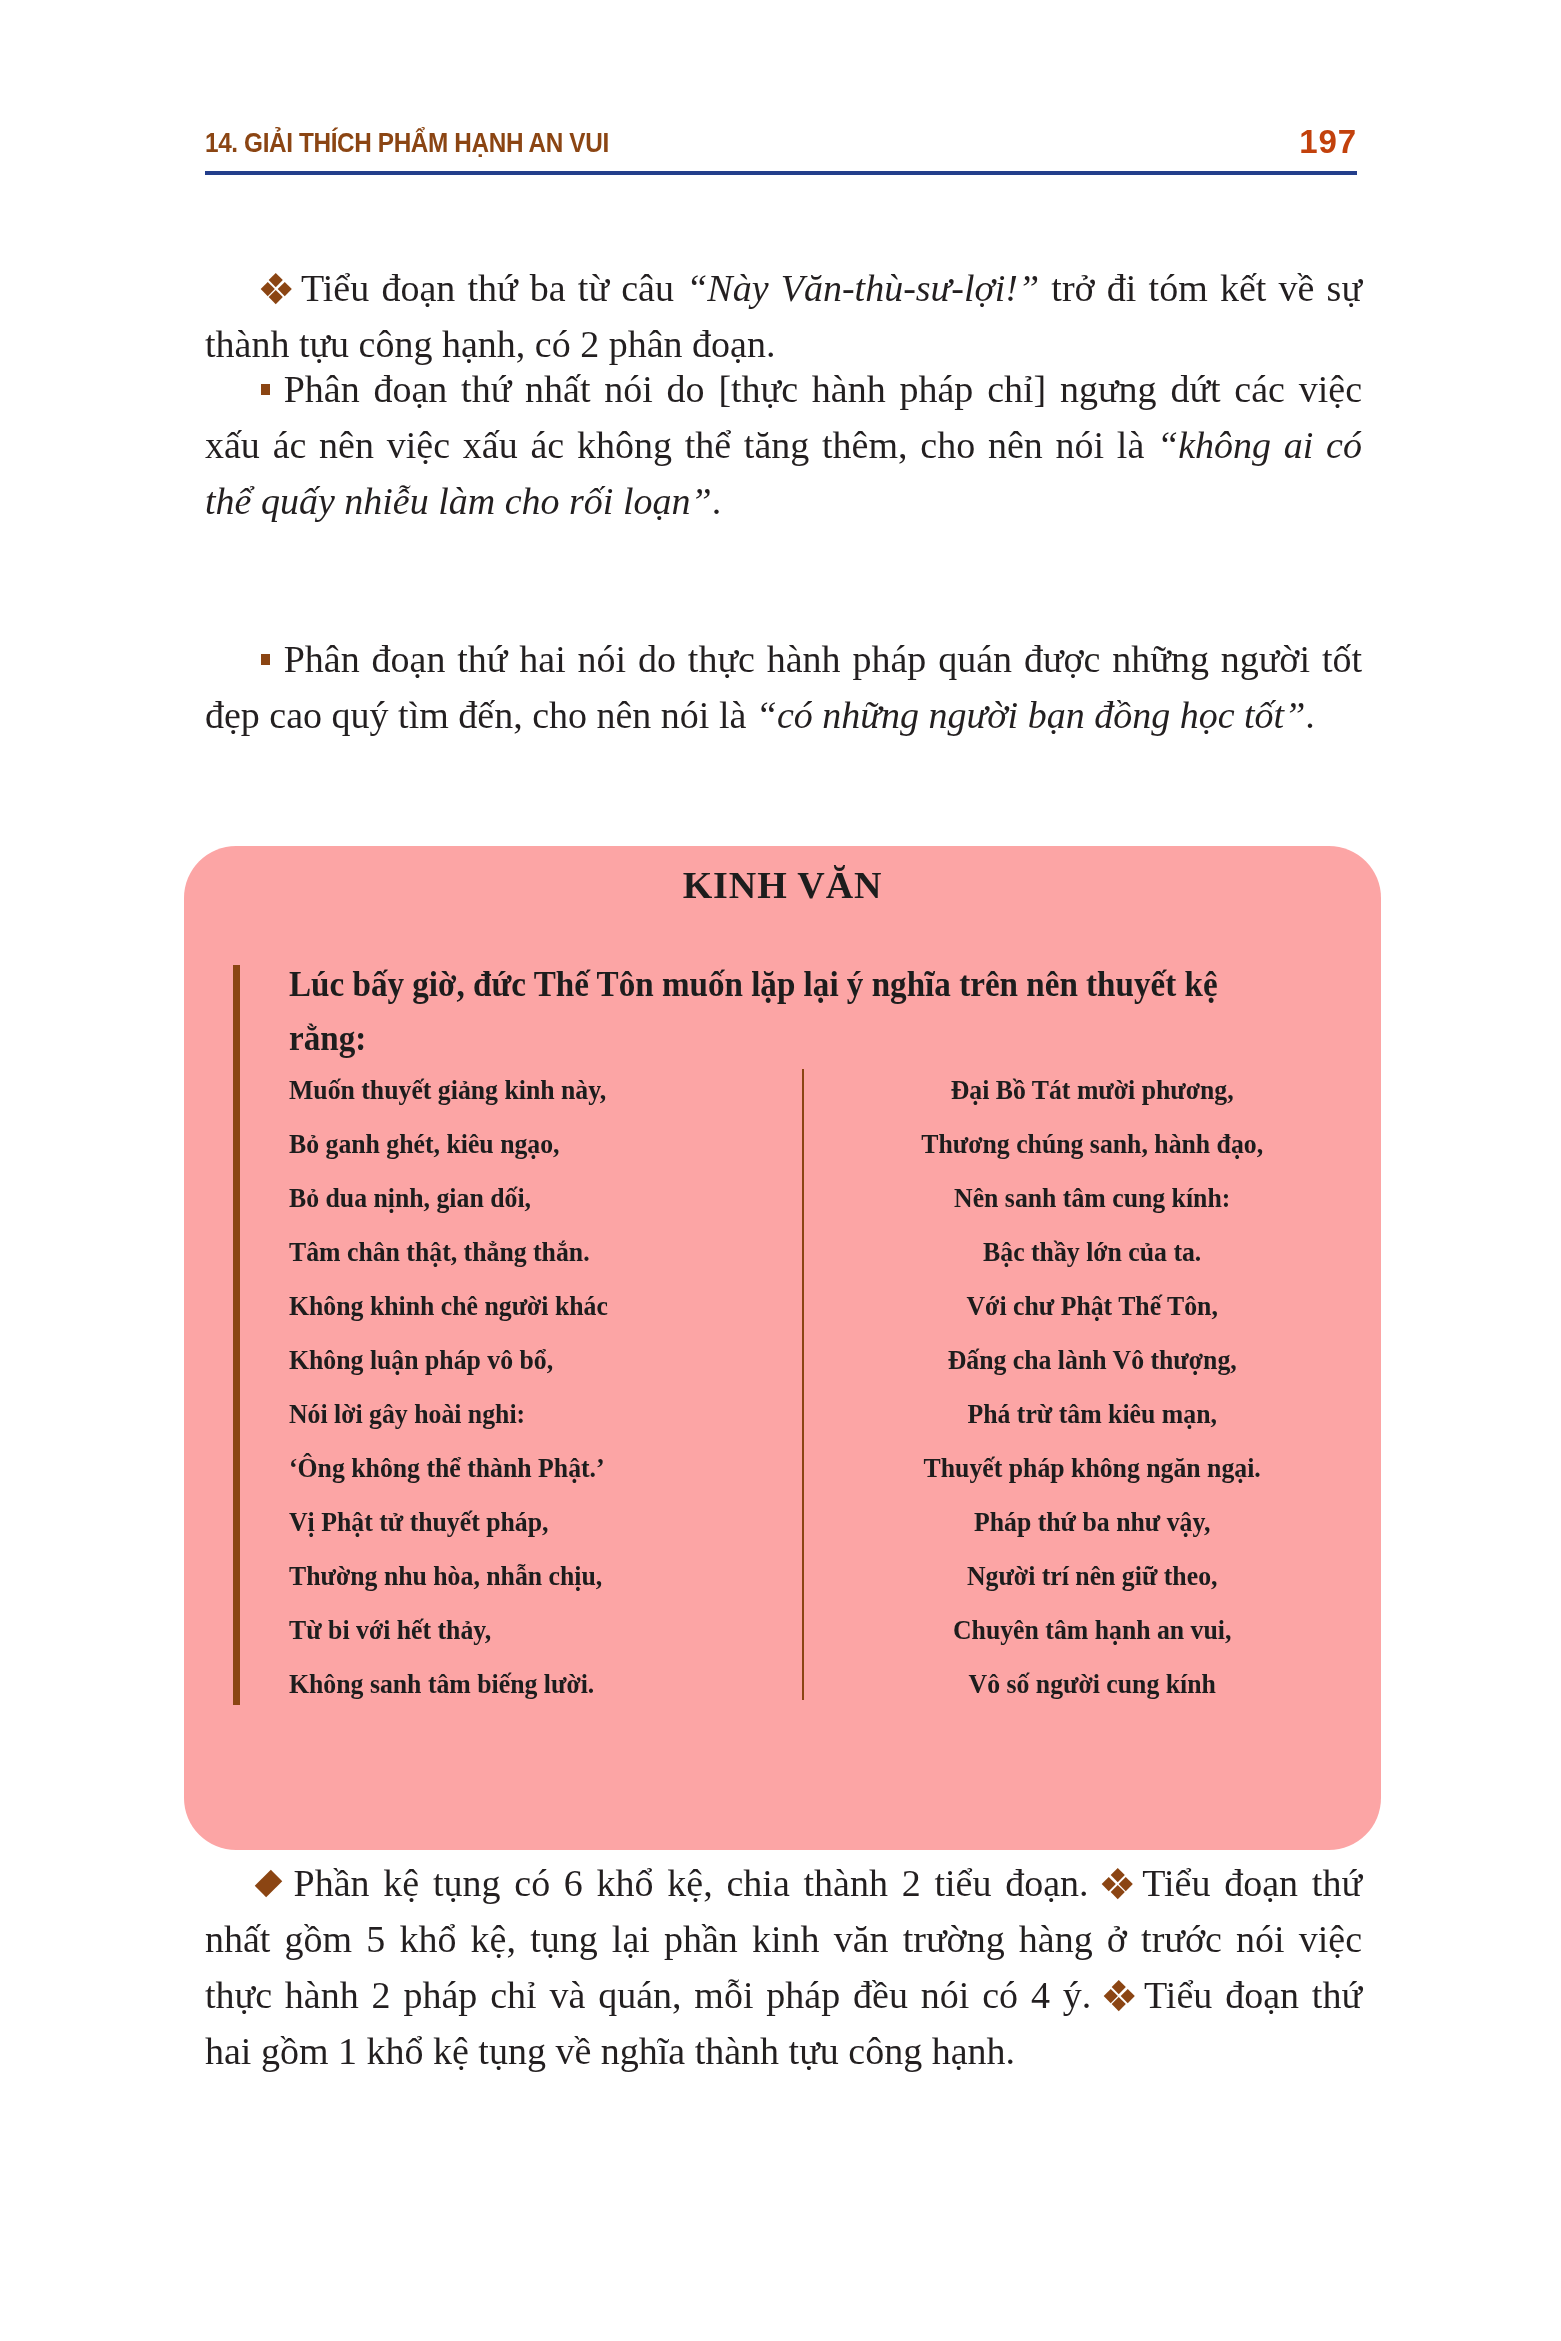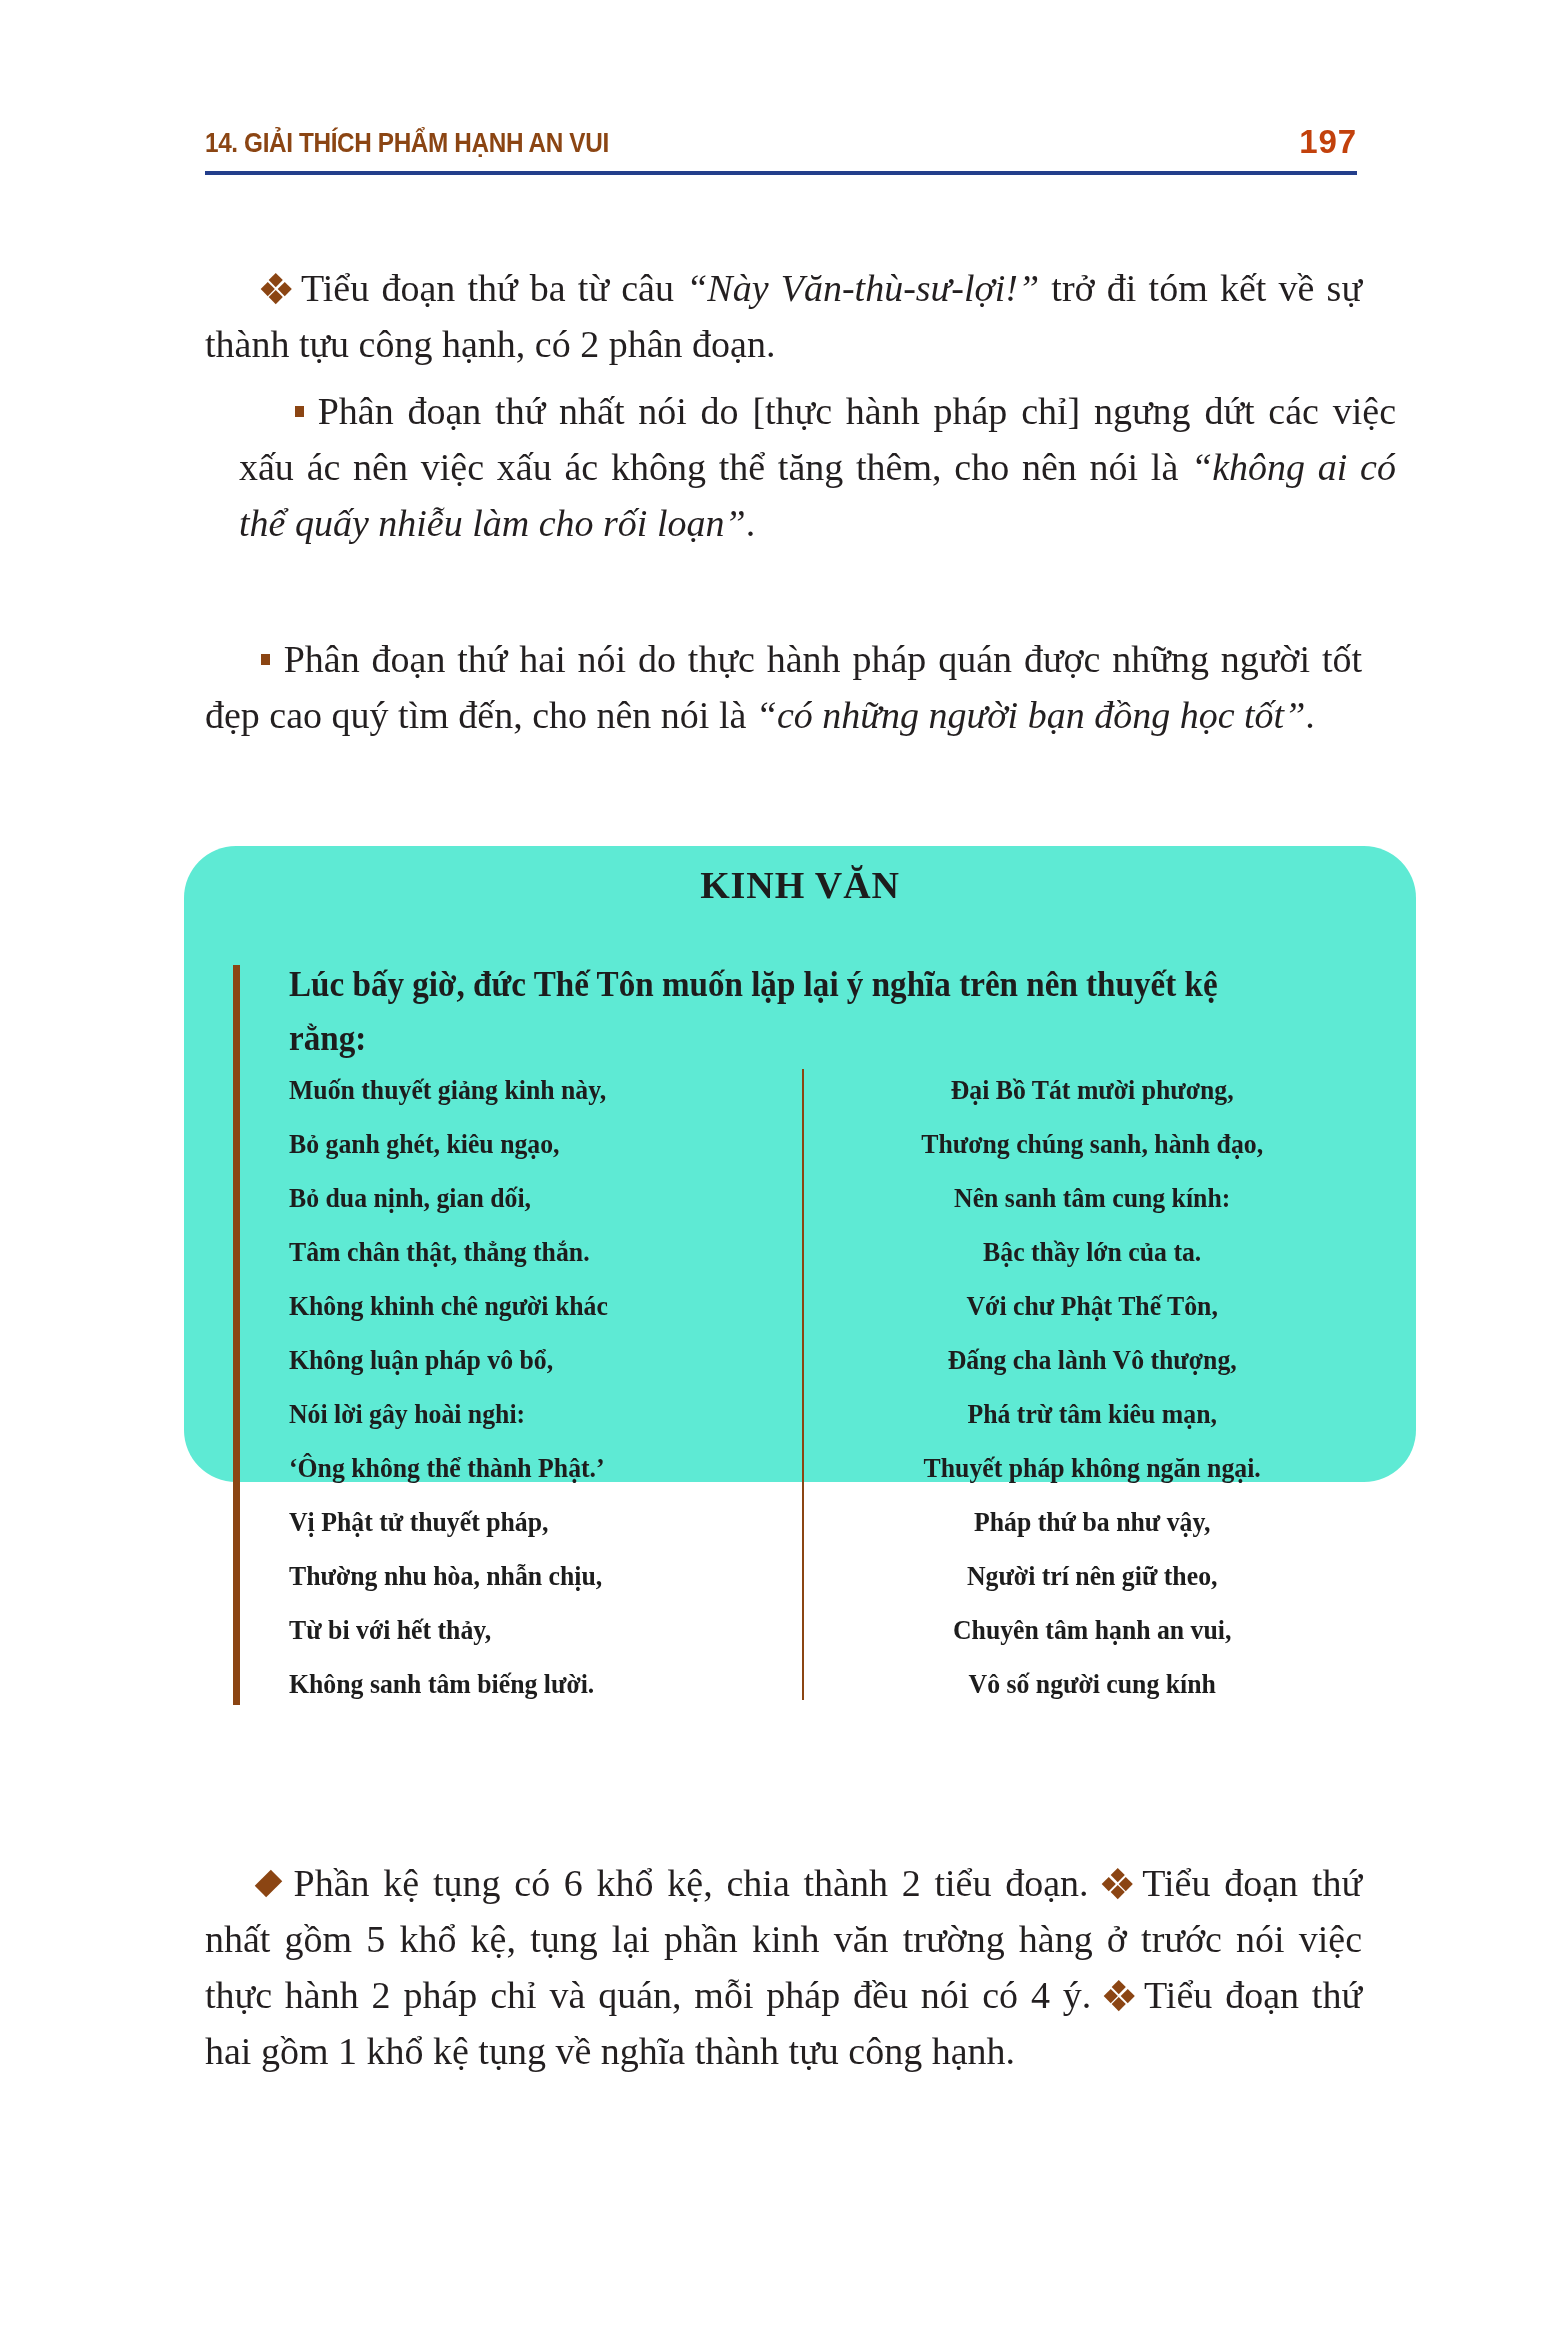--- a/index.html
+++ b/index.html
@@ -18,22 +18,22 @@
   .bullet-diamond4 { display: inline-block; width: 29.5px; height: 29.5px; position: relative; vertical-align: -1.7px; margin-right: 10.4px; }
   .bullet-diamond4 i { position: absolute; width: 9.5px; height: 9.5px; background: #8b4513; transform: rotate(45deg); }
   .bullet-diamond4 i:nth-child(1) { left: 10.4px; top: 1.7px; }
   .bullet-diamond4 i:nth-child(2) { left: 1.7px; top: 10.4px; }
   .bullet-diamond4 i:nth-child(3) { left: 19px; top: 10.4px; }
   .bullet-diamond4 i:nth-child(4) { left: 10.4px; top: 19px; }
   .bullet-square { display: inline-block; width: 8.7px; height: 11.3px; background: #8b4513; margin-right: 14px; vertical-align: 7px; }
   .bullet-diamond { display: inline-block; width: 19px; height: 19px; background: #8b4513; transform: rotate(45deg) scale(0.85,1.2); margin: 0 15.6px 0 7px; vertical-align: 3.5px; }
   em { font-style: italic; }
 
-  .sutra-box { position: absolute; left: 184px; top: 846px; width: 1197px; height: 636px;
-               background: #5eead4; border-radius: 52px; padding-left: 35px; }
+  .sutra-box { position: absolute; left: 184px; top: 846px; width: 1197px; height: 1004px;
+               background: #fca5a5; border-radius: 52px; }
   .sutra-title { position: absolute; left: 0; width: 100%; top: 17.3px; text-align: center;
                  font-size: 38px; font-weight: bold; letter-spacing: 0.9px; color: #1d1d1d; }
   .sutra-bar { position: absolute; left: 49px; top: 119px; width: 7px; height: 740px; background: #8b4513; }
   .sutra-intro { position: absolute; left: 105px; top: 111px; width: 1084px; font-size: 36px; line-height: 54px;
                  font-weight: bold; color: #1d1d1d; transform: scaleX(0.92); transform-origin: left; }
   .verse-col { position: absolute; top: 217px; font-size: 28px; line-height: 54px; font-weight: bold; color: #1d1d1d; }
   .verse-left { left: 105px; width: 460px; overflow: hidden; white-space: nowrap; }
   .verse-right { left: 669px; width: 520px; white-space: nowrap; text-align: center; }
   .verse-line { display: block; transform: scaleX(0.92); transform-origin: left; }
   .verse-divider { position: absolute; left: 618px; top: 223px; width: 1.7px; height: 631px; background: #8b4513; }
@@ -44,21 +44,21 @@
 <div class="page-header">
   <div class="header-title">14. GIẢI THÍCH PHẨM HẠNH AN VUI</div>
   <div class="page-number">197</div>
   <div class="header-rule"></div>
 </div>
 
 <div class="para" style="top:260px;">
   <span class="indent"></span><span class="bullet-diamond4"><i></i><i></i><i></i><i></i></span><span>Tiểu đoạn thứ ba từ câu </span><em>“Này Văn-thù-sư-lợi!”</em><span> trở đi tóm kết về sự thành tựu công hạnh, có 2 phân đoạn.</span>
 </div>
 
-<div class="para" style="top:383px;margin-left:34px;">
+<div class="para" style="top:361px;">
   <span class="indent"></span><span class="bullet-square"></span><span>Phân đoạn thứ nhất nói do [thực hành pháp chỉ] ngưng dứt các việc xấu ác nên việc xấu ác không thể tăng thêm, cho nên nói là </span><em>“không ai có thể quấy nhiễu làm cho rối loạn”</em><span>.</span>
 </div>
 
 <div class="para" style="top:631px;">
   <span class="indent"></span><span class="bullet-square"></span><span>Phân đoạn thứ hai nói do thực hành pháp quán được những người tốt đẹp cao quý tìm đến, cho nên nói là </span><em>“có những người bạn đồng học tốt”</em><span>.</span>
 </div>
 
 <div class="sutra-box">
   <div class="sutra-title">KINH VĂN</div>
   <div class="sutra-bar"></div>

